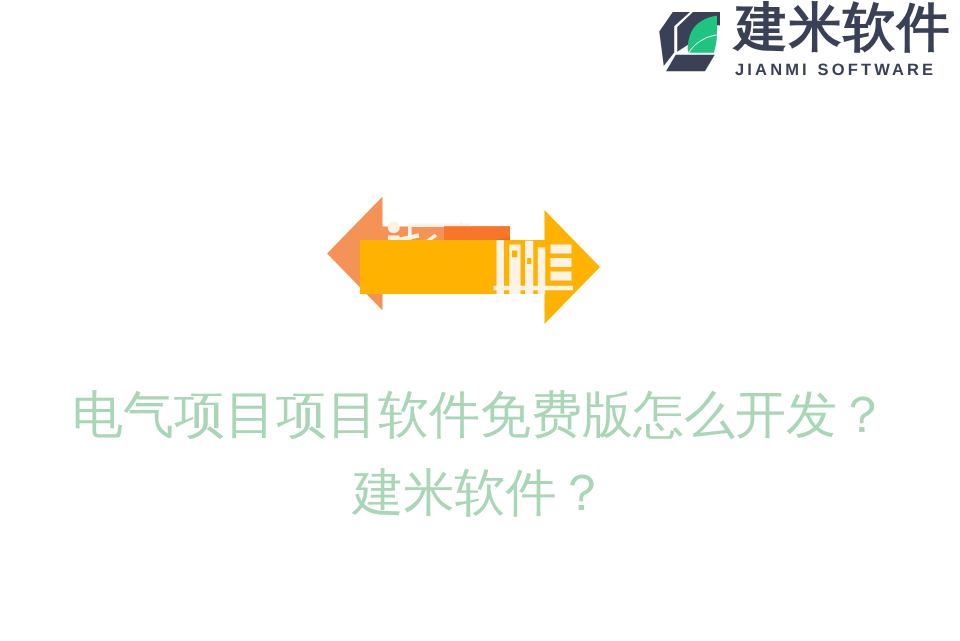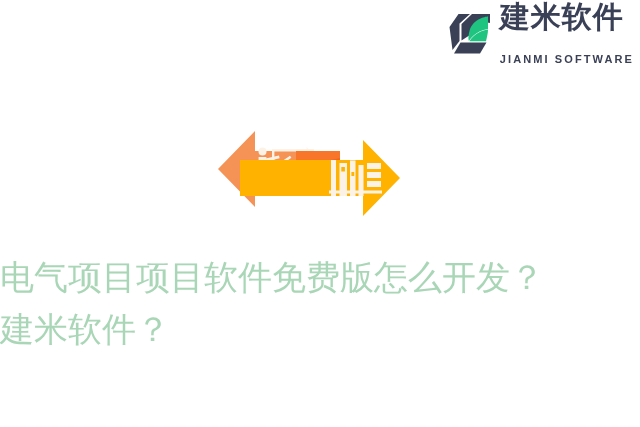--- a/index.html
+++ b/index.html
@@ -31,29 +31,29 @@
     flex: 0 0 auto;
     display: block;
   }
   .brand-text {
     display: flex;
     flex-direction: column;
     justify-content: center;
     line-height: 1;
   }
   .brand-cn {
-    font-size: 30px;
+    font-size: 35px;
     font-weight: bold;
     color: #3a4157;
     letter-spacing: 1px;
     white-space: nowrap;
     font-family: "DejaVu Sans", "Liberation Sans", sans-serif;
   }
   .brand-en {
-    margin-top: 22px;
+    margin-top: 5px;
     font-size: 11px;
     font-weight: bold;
     color: #3a4157;
     letter-spacing: 2.1px;
     white-space: nowrap;
   }
 
   
   .hero-graphic {
     position: absolute;
@@ -67,21 +67,21 @@
     width: 196px;
     height: 94px;
   }
 
   
   .headline {
     position: absolute;
     left: 0;
     top: 228px;
     width: 640px;
-    text-align: left;
+    text-align: center;
     color: #a9d6b6;
     font-size: 34px;
     line-height: 52px;
     font-weight: normal;
     font-family: "DejaVu Sans", "Liberation Sans", sans-serif;
     letter-spacing: 0px;
     white-space: nowrap;
   }
   .headline-line {
     display: block;

